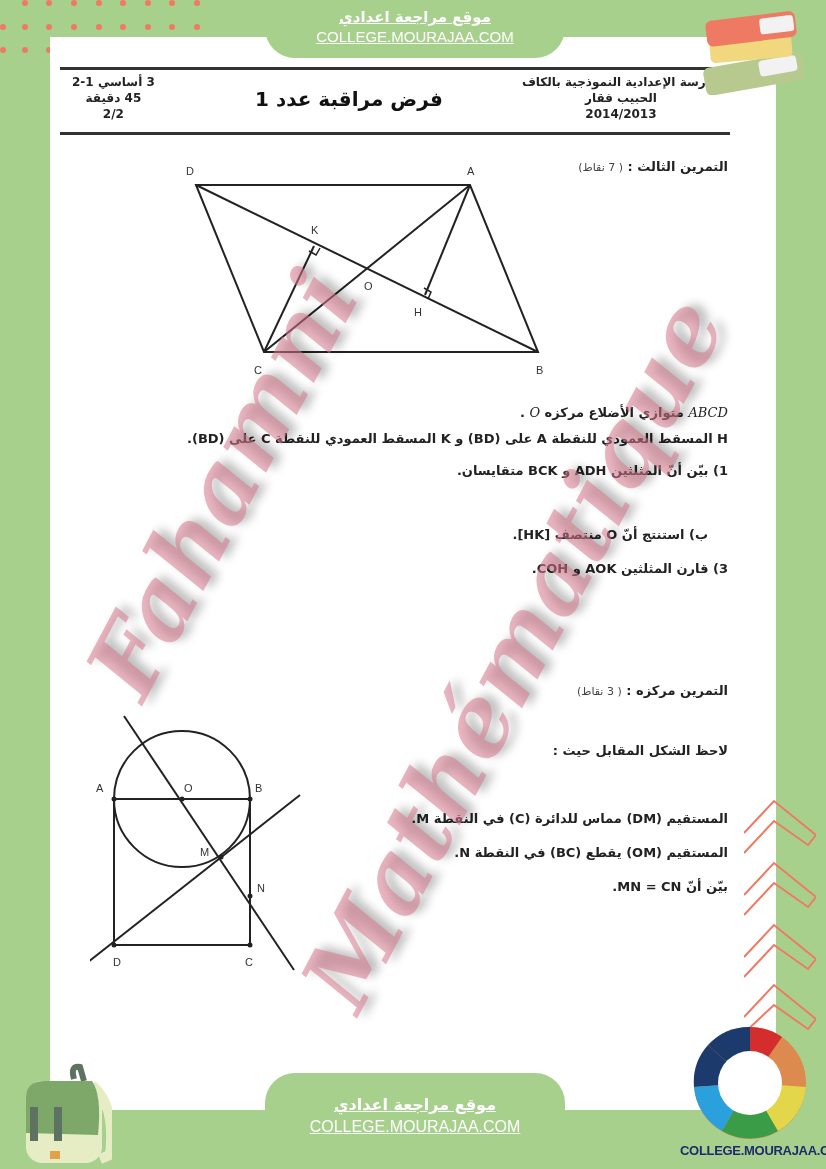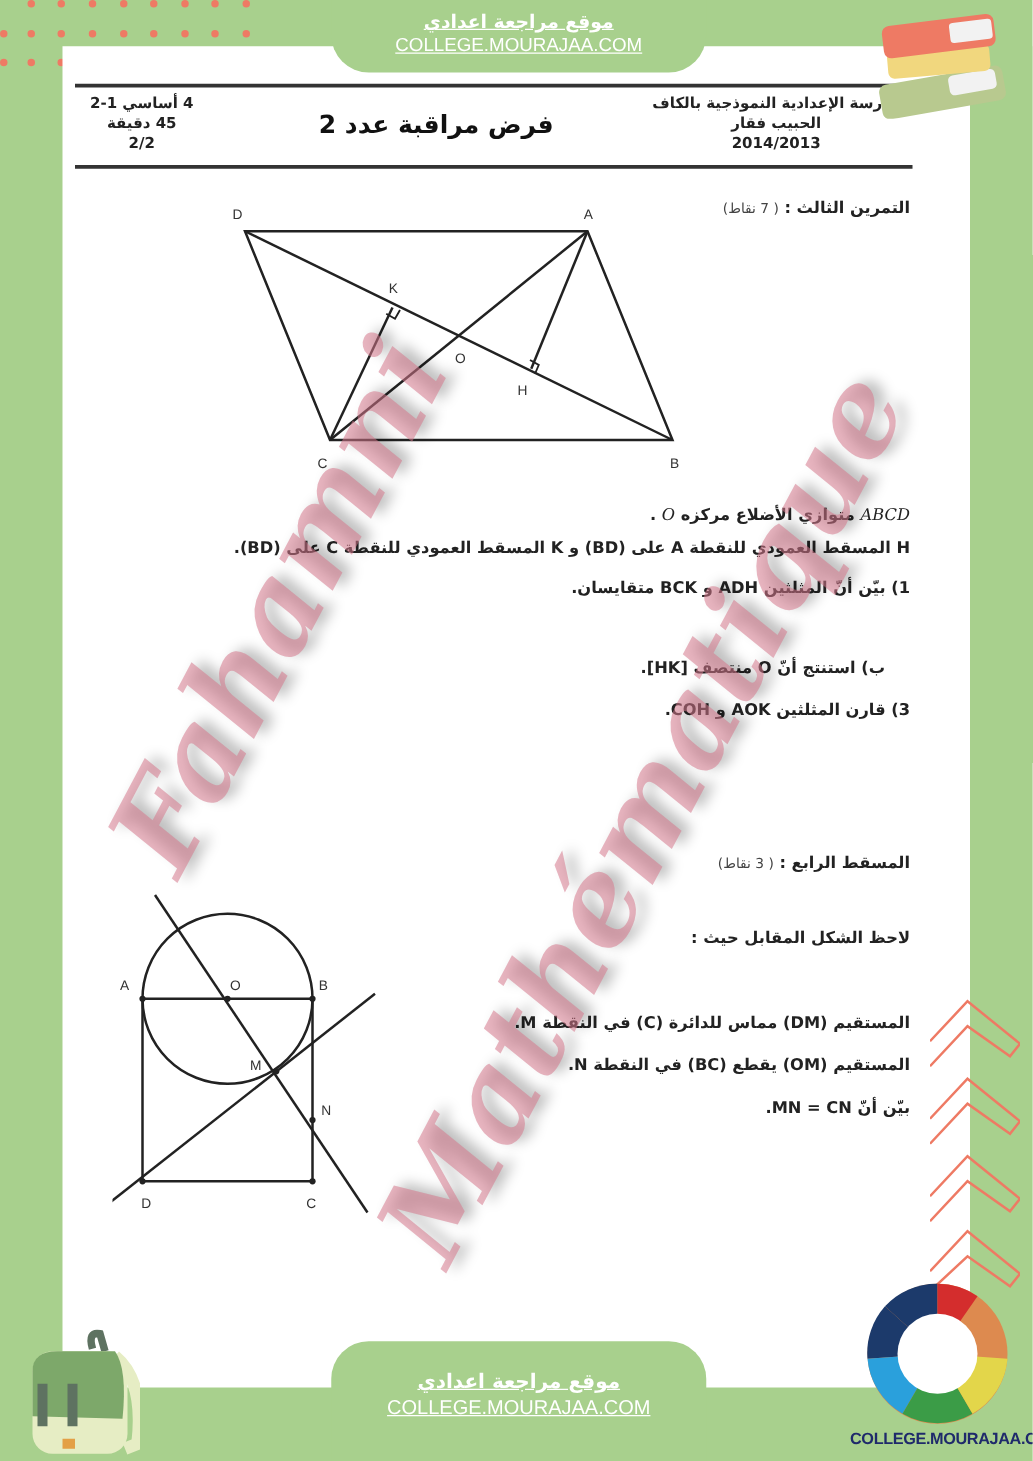--- a/index.html
+++ b/index.html
@@ -60,25 +60,25 @@
     <div class="dot" style="left:194px;top:47px"></div>
 </div>
 
 <div class="right-strip"></div>
 <div class="bottom-bar"></div>
 
 <div class="page">
 
   <div class="hdr">
     <div class="l">
-      <div>4 أساسي 1-2</div>
+      <div>3 أساسي 1-2</div>
       <div>45 دقيقة</div>
       <div>2/2</div>
     </div>
-    <div class="c">فرض مراقبة عدد 2</div>
+    <div class="c">فرض مراقبة عدد 1</div>
     <div class="r">
       <div>مدرسة الإعدادية النموذجية بالكاف</div>
       <div>الحبيب فقار</div>
       <div>2014/2013</div>
     </div>
   </div>
 
   <div class="rtl ex-title" style="top:122px;">
     <span>التمرين الثالث :</span>
     <span class="pts">( 7 نقاط)</span>
@@ -105,21 +105,21 @@
 
   <div class="rtl" style="top:368px;">
     <span class="m">ABCD</span><span> متوازي الأضلاع مركزه </span><span class="m">O</span><span> .</span>
   </div>
   <div class="rtl" style="top:394px;">H المسقط العمودي للنقطة A على (BD) و K المسقط العمودي للنقطة C على (BD).</div>
   <div class="rtl" style="top:426px;">1) بيّن أنّ المثلثين ADH و BCK متقايسان.</div>
   <div class="rtl" style="top:490px;right:68px;">ب) استنتج أنّ O منتصف [HK].</div>
   <div class="rtl" style="top:524px;">3) قارن المثلثين AOK و COH.</div>
 
   <div class="rtl ex-title" style="top:646px;">
-    <span>المسقط الرابع :</span>
+    <span>التمرين مركزه :</span>
     <span class="pts">( 3 نقاط)</span>
   </div>
 
   <div class="rtl" style="top:706px;">لاحظ الشكل المقابل حيث :</div>
   <div class="rtl" style="top:774px;">المستقيم (DM) مماس للدائرة (C) في النقطة M.</div>
   <div class="rtl" style="top:808px;">المستقيم (OM) يقطع (BC) في النقطة N.</div>
   <div class="rtl" style="top:842px;">بيّن أنّ MN = CN.</div>
 
   <svg style="position:absolute;left:40px;top:673px;" width="230" height="290" viewBox="90 710 230 290">
     <g stroke="#222" stroke-width="2" fill="none">

